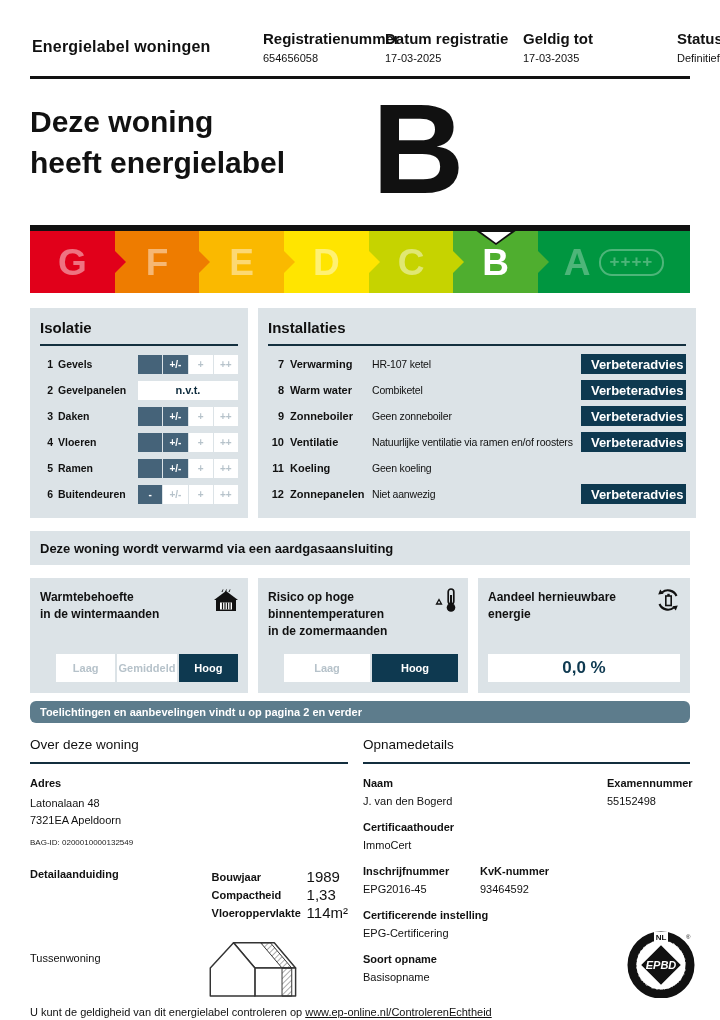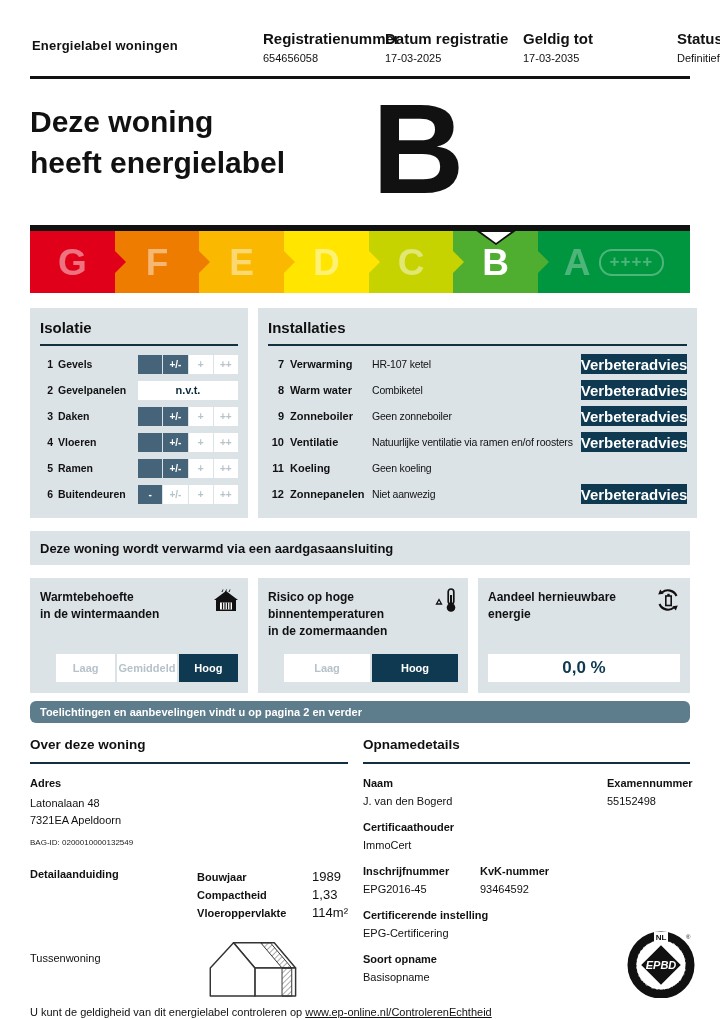--- a/index.html
+++ b/index.html
@@ -1,21 +1,21 @@
 <!DOCTYPE html>
 <html><head>
 <meta charset="utf-8">
 <style>
   html,body{margin:0;padding:0;background:#fff;}
   .page{position:relative;width:720px;height:1020px;background:#fff;box-sizing:border-box;
         padding:0 30px;font-family:"Liberation Sans","DejaVu Sans",sans-serif;color:#111;overflow:hidden;}
 
   
   .header{position:relative;height:52px;margin-top:24px;border-bottom:3px solid #111;}
-  .header .doc-title{position:absolute;left:2px;top:14px;font-size:13px;font-weight:bold;letter-spacing:.2px;}
+  .header .doc-title{position:absolute;left:2px;top:14px;font-size:16px;font-weight:bold;letter-spacing:.2px;}
   .h-field{position:absolute;top:6px;}
   .h-field:nth-child(1){left:233px;}
   .h-field:nth-child(2){left:355px;}
   .h-field:nth-child(3){left:493px;}
   .h-field:nth-child(4){left:647px;}
   .h-lbl{font-size:15px;font-weight:bold;}
   .h-val{font-size:11px;margin-top:5px;}
 
   
   .hero{position:relative;height:120px;margin-top:22px;}
@@ -57,21 +57,21 @@
   .cell.filled{background:#456379;color:#fff;}
   .cell.off{background:#fff;color:#b6c2ca;}
   .nvt{width:100px;height:19px;background:#fff;color:#0c2a3c;font-size:11px;font-weight:bold;
        display:flex;align-items:center;justify-content:center;}
 
   .ins-row{display:flex;align-items:center;height:26px;}
   .ins-num{width:16px;text-align:right;margin-right:6px;font-size:11px;font-weight:bold;}
   .ins-label{width:82px;font-size:11px;font-weight:bold;}
   .ins-value{flex:1;font-size:10.5px;letter-spacing:-.2px;white-space:nowrap;}
   .advice-btn{flex:0 0 97px;height:20px;margin-left:8px;background:#0e3950;color:#fff;
-      font-size:15px;font-weight:bold;display:flex;align-items:center;justify-content:center;cursor:pointer;}
+      font-size:13px;font-weight:bold;display:flex;align-items:center;justify-content:center;cursor:pointer;padding-left:8px;}
   .advice-spacer{flex:0 0 97px;margin-left:8px;height:20px;}
 
   
   .gas-banner{margin-top:13px;height:34px;background:#dce3e7;display:flex;align-items:center;
       padding:0 10px;font-size:13px;font-weight:bold;}
 
   
   .cards{display:flex;gap:10px;margin-top:13px;height:115px;}
   .card{position:relative;background:#dce3e7;box-sizing:border-box;padding:11px 10px;}
   .card:nth-child(1){flex:0 0 218px;}
@@ -87,31 +87,31 @@
       color:#0e3950;font-size:17px;font-weight:bold;display:flex;align-items:center;justify-content:center;}
 
   
   .note-banner{margin-top:8px;height:22px;background:#5d7c8c;color:#fff;display:flex;align-items:center;
       padding:0 10px;font-size:11px;font-weight:bold;border-radius:6px;}
 
   
   .columns{position:relative;display:flex;margin-top:14px;height:260px;}
   .col-left{width:318px;margin-right:15px;}
   .col-right{flex:1;position:relative;}
-  .col h3, .columns h3{margin:0;font-size:13.5px;font-weight:bold;padding-bottom:10px;border-bottom:2.5px solid #132e3e;}
+  .col h3, .columns h3{margin:0;font-size:13.5px;font-weight:normal;padding-bottom:10px;border-bottom:2.5px solid #132e3e;}
   .lbl{font-size:11px;font-weight:bold;line-height:13px;}
   .val{font-size:11px;margin-top:5px;line-height:13px;}
   .adr-line{font-size:11px;line-height:17px;}
   .blk{margin-top:13px;}
   .bag{font-size:8px;margin-top:9px;color:#222;}
   .detail-row{display:flex;margin-top:21px;}
   .detail-lbl{width:183px;font-size:11px;font-weight:bold;}
   .fact-row{display:flex;line-height:18px;}
   .fact-lbl{width:95px;font-size:11px;font-weight:bold;}
-  .fact-val{font-size:13px;margin-left:20px;}
+  .fact-val{font-size:15px;}
   .woningtype{margin-top:30px;}
   .house-svg{position:absolute;left:205px;top:198px;width:96px;height:64px;}
   .naam-row{position:relative;}
   .exam-block{position:absolute;left:244px;top:0;}
   .duo-row{display:flex;}
   .duo-row .sub1{width:117px;}
   .epbd-logo{position:absolute;right:-5px;top:193px;width:68px;height:68px;}
 
   
   .footer{margin-top:9px;font-size:11px;}

